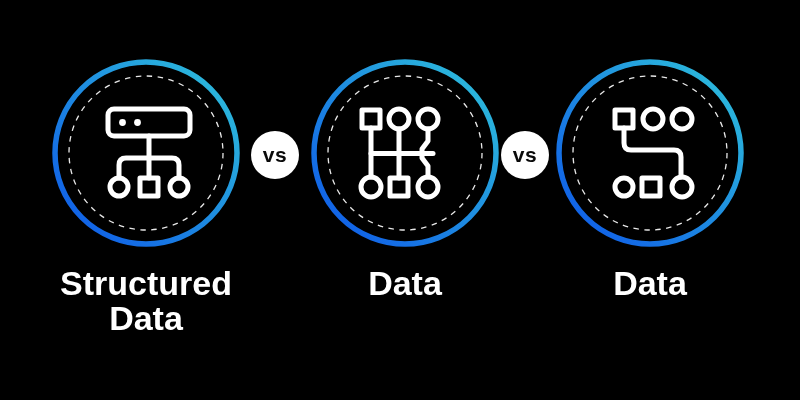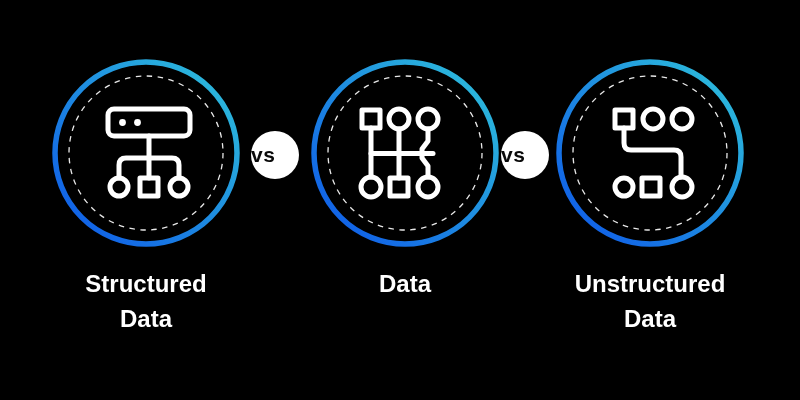--- a/index.html
+++ b/index.html
@@ -23,29 +23,29 @@
   .canvas{position:relative;width:800px;height:400px;background:var(--bg);}
   .circle-group{position:absolute;top:58px;width:190px;height:190px;}
   .circle-group svg{display:block;width:190px;height:190px;}
   .ring{fill:none;stroke-width:5.5;}
   .dashed{fill:none;stroke:var(--dash);stroke-width:1.3;stroke-dasharray:5.5 5.5;}
   .icon-stroke *{fill:none;stroke:var(--icon);stroke-width:5;stroke-linecap:round;stroke-linejoin:round;}
   .icon-stroke .dot{fill:var(--icon);stroke:none;}
   .vs-badge{
     position:absolute;top:131px;width:48px;height:48px;
     background:var(--badge-bg);border-radius:50%;
-    display:flex;align-items:center;justify-content:flex-start;
+    display:flex;align-items:center;justify-content:center;
   }
   .vs-badge span{
     color:var(--badge-text);font-size:21px;font-weight:700;
     letter-spacing:.5px;line-height:1;transform:translateY(-1px);
   }
   .data-label{
     position:absolute;top:266px;width:240px;
-    color:var(--label);font-size:24px;font-weight:700;
+    color:var(--label);font-size:34px;font-weight:700;
     line-height:35px;text-align:center;
   }
   .data-label span{display:block;}
   .pos-c1{left:51px;}  .pos-c2{left:310px;} .pos-c3{left:555px;}
   .pos-v1{left:251px;} .pos-v2{left:501px;}
   .pos-l1{left:26px;}  .pos-l2{left:285px;} .pos-l3{left:530px;}
 </style>
 </head>
 <body>
 
@@ -130,17 +130,16 @@
   </div>
 
   <div class="data-label pos-l1">
     <span>Structured</span>
     <span>Data</span>
   </div>
   <div class="data-label pos-l2">
     <span>Data</span>
   </div>
   <div class="data-label pos-l3">
-    <span>Unstructured</span>
     <span>Data</span>
   </div>
 
 </div>
 
 </body></html>

